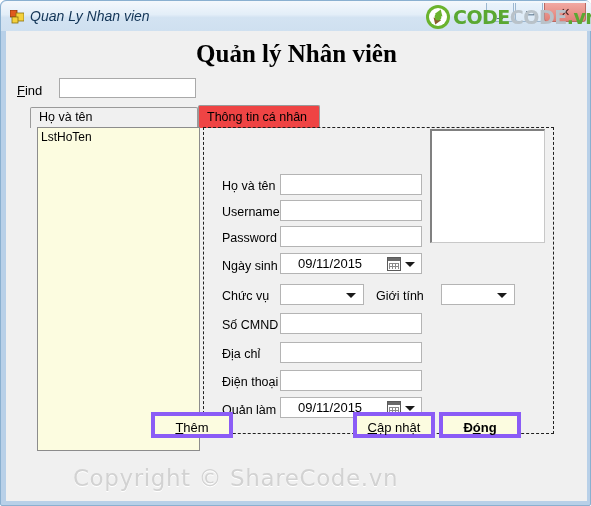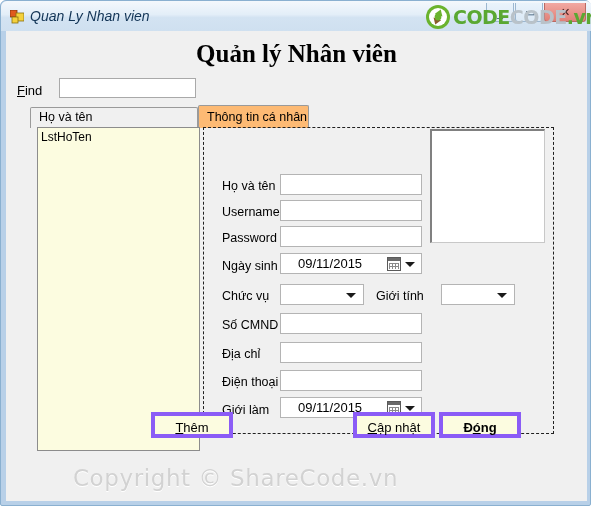--- a/index.html
+++ b/index.html
@@ -155,23 +155,23 @@
   #tab-hovaten {
     left: 24px; top: 76px;
     width: 168px;
     background: #f0f0f0;
     border: 1px solid #9a9a9a;
     border-bottom: none;
     border-radius: 2px 2px 0 0;
   }
   #tab-thongtin {
     left: 192px; top: 74px;
-    width: 111px;
+    width: 122px;
     height: 23px;
-    background: #fdba74;
+    background: #ef4444;
     border: 1px solid #9a9a9a;
     border-bottom: none;
     border-radius: 2px 2px 0 0;
     line-height: 22px;
   }
 
   
   #listbox {
     position: absolute;
     left: 31px; top: 96px;
@@ -408,21 +408,21 @@
 
     <div class="fld-label" style="left:216px; top:287px;">Số CMND</div>
     <input class="fld-input" style="left: 274px; top: 282px; width: 142px;" type="text" value="">
 
     <div class="fld-label" style="left:216px; top:316px;">Địa chỉ</div>
     <input class="fld-input" style="left: 274px; top: 311px; width: 142px;" type="text" value="">
 
     <div class="fld-label" style="left:216px; top:344px;">Điện thoại</div>
     <input class="fld-input" style="left: 274px; top: 339px; width: 142px;" type="text" value="">
 
-    <div class="fld-label" style="left:216px; top:372px;">Giới  làm</div>
+    <div class="fld-label" style="left:216px; top:372px;">Quản  làm</div>
     <div class="fld-date" style="left:274px; top:366px; width:142px;">
       <span class="date-text">09/11/2015</span>
       <span class="cal-icon"></span>
       <span class="date-arrow"></span>
     </div>
 
     <div id="photo-box"></div>
 
     <div class="btn" id="btn-them"><u>T</u><span>hêm</span></div>
 

